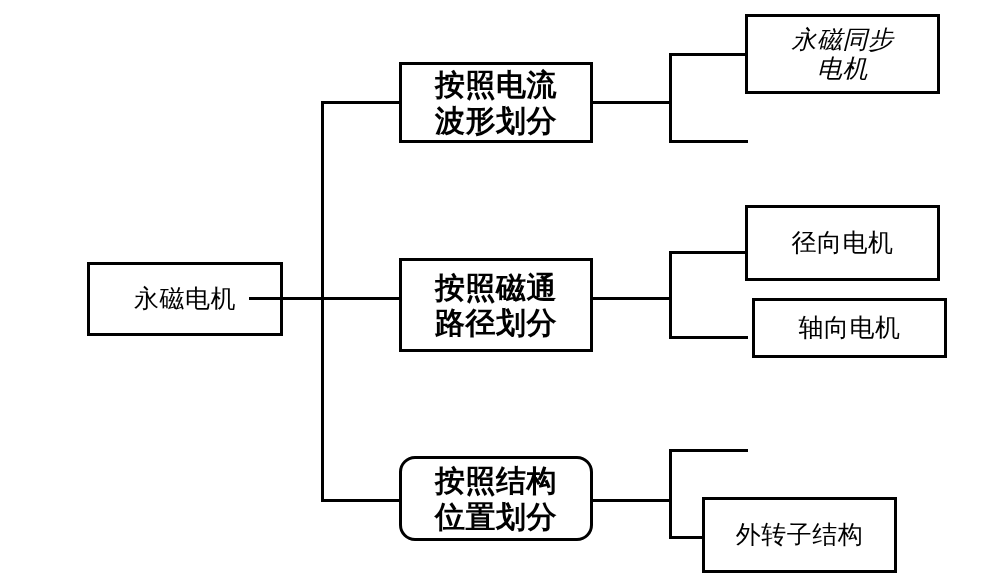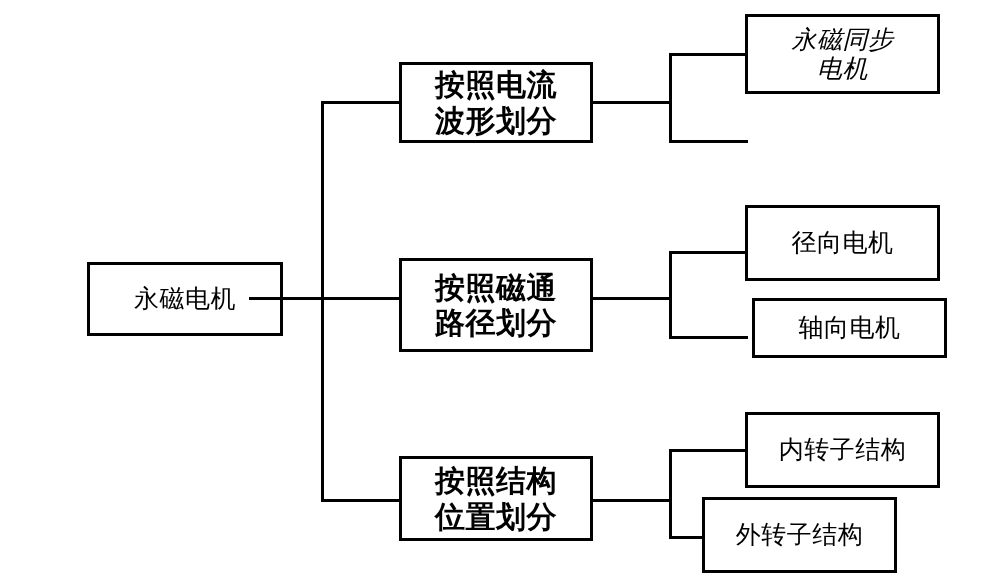--- a/index.html
+++ b/index.html
@@ -75,24 +75,23 @@
 
   <div class="conn conn-h" style="left:592px; top:297px; width:80px;"></div>
   <div class="conn conn-v" style="left:669px; top:251px; height:88px;"></div>
   <div class="conn conn-h" style="left:669px; top:251px; width:79px;"></div>
   <div class="conn conn-h" style="left:669px; top:336px; width:79px;"></div>
 
   <div class="node-box node-leaf" style="left:745px; top:205px; width:195px; height:76px;">径向电机</div>
   <div class="node-box node-leaf" style="left:745px; top:298px; width:195px; height:60px;margin-left:7px;">轴向电机</div>
 
   <div class="conn conn-h" style="left:321px; top:499px; width:80px;"></div>
-  <div class="node-box node-mid" style="left:399px; top:456px; width:194px; height:85px;">按照结构
+  <div class="node-box node-mid" style="left:399px; top:456px; width:194px; height:85px;border-radius:16px;">按照结构
 位置划分</div>
 
   <div class="conn conn-h" style="left:592px; top:499px; width:80px;"></div>
   <div class="conn conn-v" style="left:669px; top:449px; height:90px;"></div>
   <div class="conn conn-h" style="left:669px; top:449px; width:79px;"></div>
   <div class="conn conn-h" style="left:669px; top:536px; width:79px;"></div>
 
-  <div class="node-box node-leaf" style="left:745px; top:412px; width:195px; height:76px;">内转子结构</div>
   <div class="node-box node-leaf" style="left:702px; top:497px; width:195px; height:76px;">外转子结构</div>
 
 </div>
 
 </body></html>

